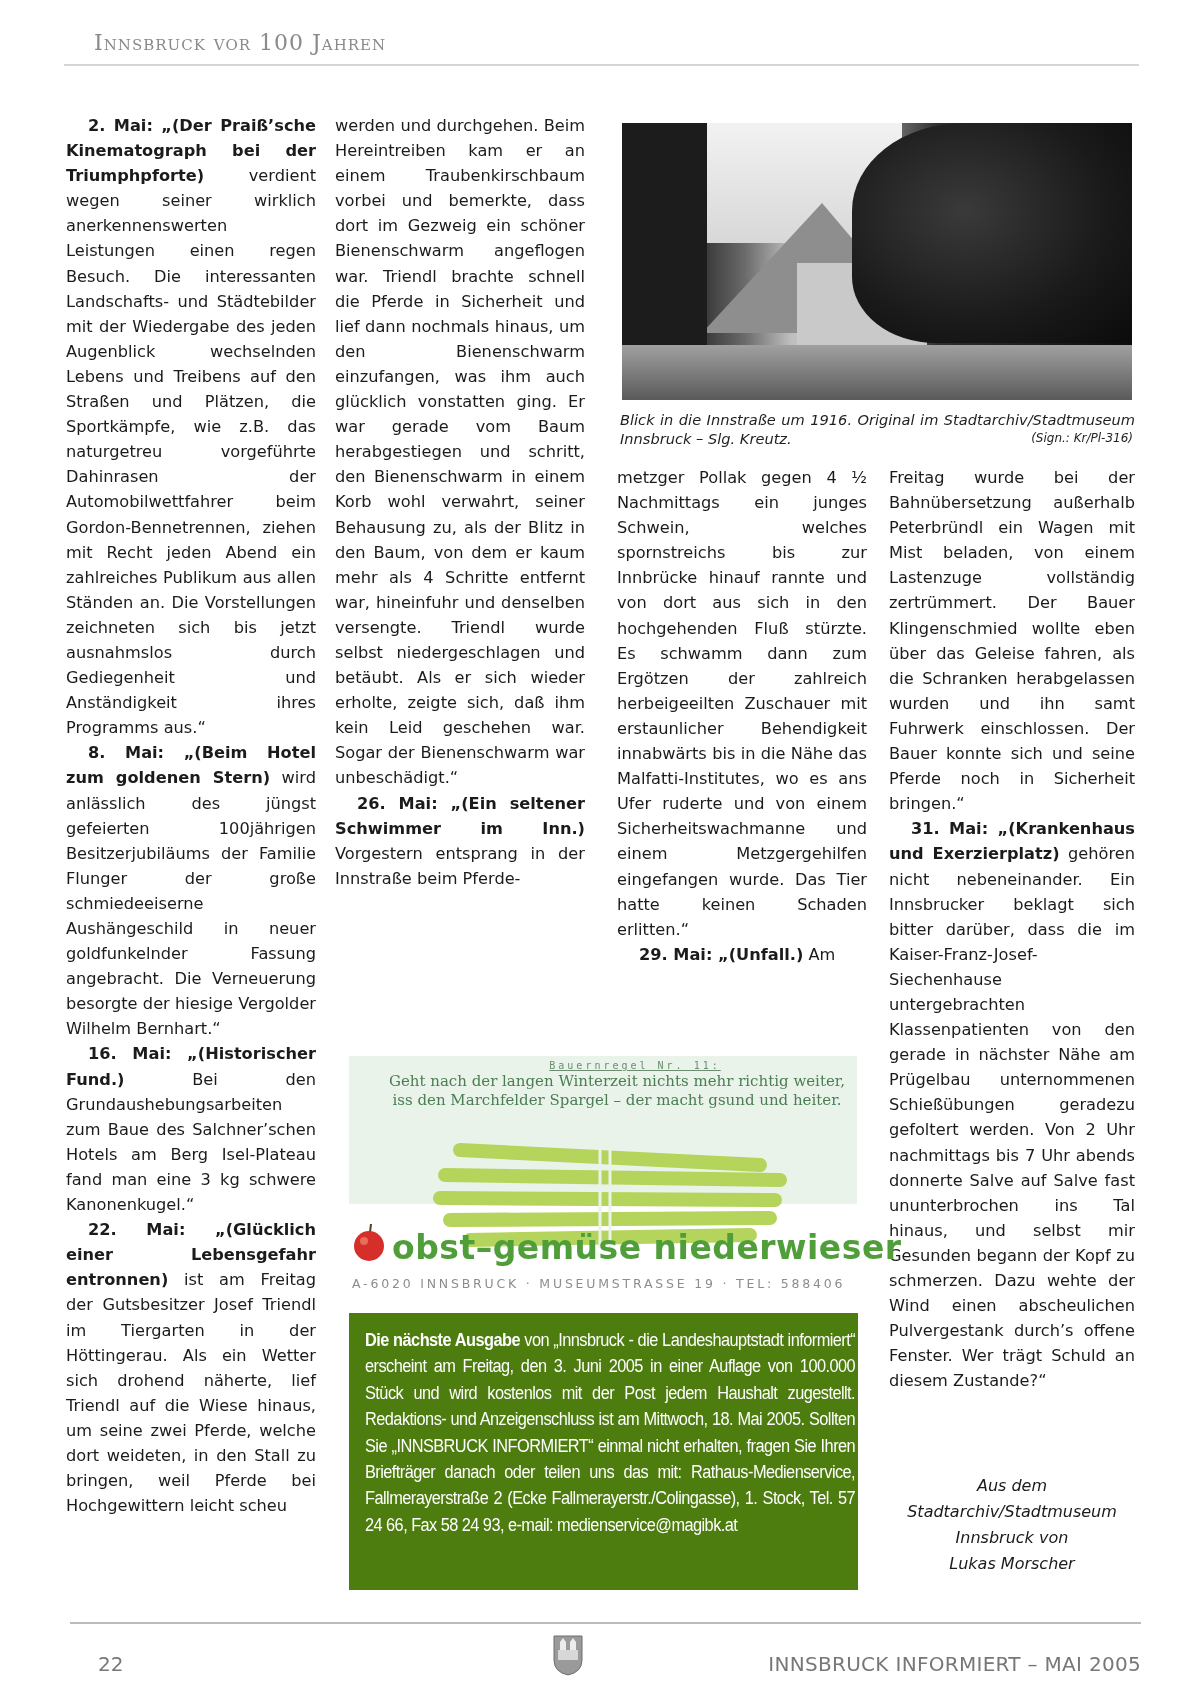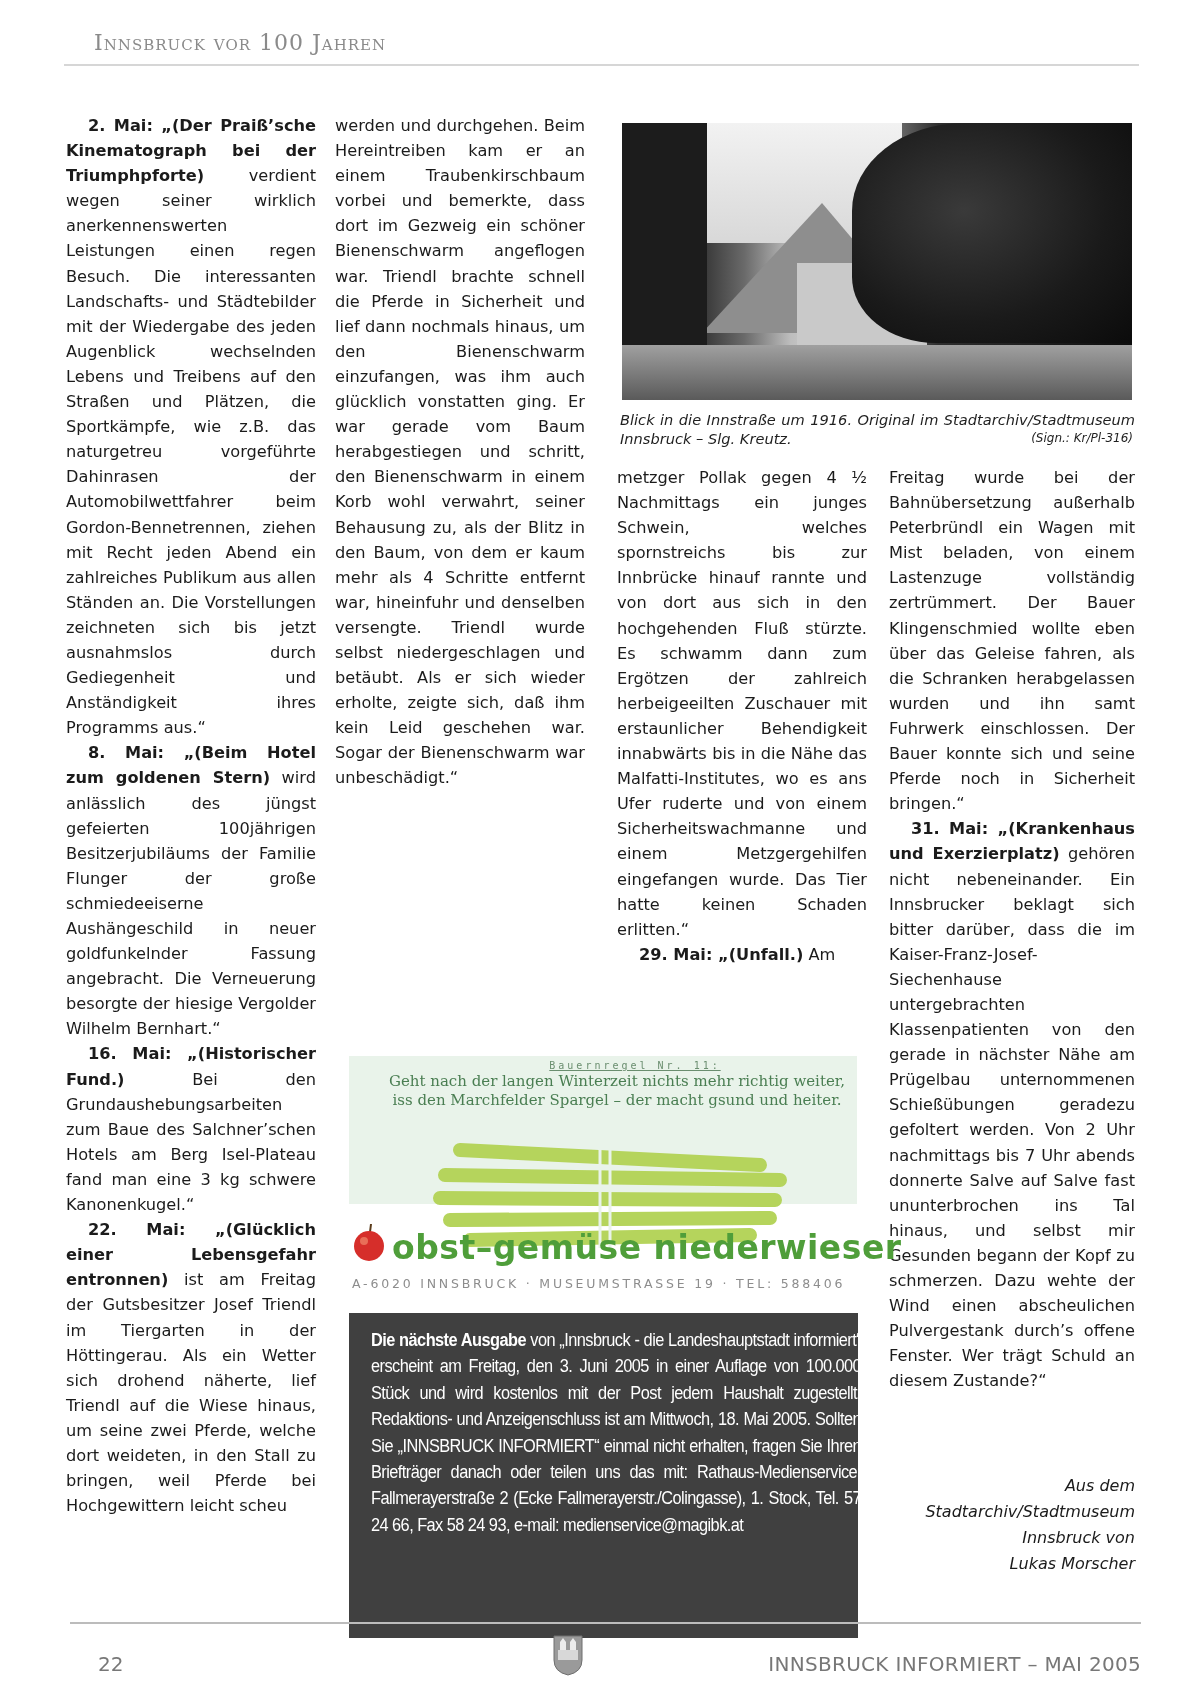--- a/index.html
+++ b/index.html
@@ -44,27 +44,27 @@
     font-family: "DejaVu Sans Mono", monospace; font-size: 10px; letter-spacing: 3px; color: #6a8e6f; text-decoration: underline; margin-left: 32px; }
   .ad-rhyme { position: absolute; left: 349px; top: 1072px; width: 536px; text-align: center;
     font-family: "DejaVu Serif", serif; font-size: 15px; line-height: 19px; color: #4a7e52; }
   .asparagus { position: absolute; left: 430px; top: 1130px; width: 380px; height: 120px; }
   .apple { position: absolute; left: 350px; top: 1222px; width: 40px; height: 40px; }
   .brand { position: absolute; left: 392px; top: 1228px; font-family: "DejaVu Sans", sans-serif; font-weight: bold;
     font-size: 33px; color: #4f9e3a; letter-spacing: 0.5px; }
   .address { position: absolute; left: 352px; top: 1276px; width: 505px; font-size: 12.5px; letter-spacing: 2.8px;
     color: #8d8d8d; white-space: nowrap; }
 
-  .notice { position: absolute; left: 349px; top: 1313px; width: 509px; height: 325px; background: #404040;
-    color: #ffffff; box-sizing: border-box; padding: 14px 8px 0 22px; }
+  .notice { position: absolute; left: 349px; top: 1313px; width: 509px; height: 277px; background: #4d7c0f;
+    color: #ffffff; box-sizing: border-box; padding: 14px 8px 0 16px; }
   .notice p { margin: 0; font-family: "Liberation Sans", sans-serif; font-size: 17.6px; line-height: 26.4px;
     text-align: justify; letter-spacing: -0.6px; transform: scaleX(0.93); transform-origin: left top; width: 527px; }
   .notice b { font-weight: bold; }
 
-  .signature { position: absolute; left: 889px; top: 1473px; width: 246px; text-align: right;
+  .signature { position: absolute; left: 889px; top: 1473px; width: 246px; text-align: center;
     font-style: italic; font-size: 16px; line-height: 26px; }
 
   .footer-rule { position: absolute; left: 70px; right: 58px; top: 1622px; height: 2px; background: #bcbcbc; }
   .page-number { position: absolute; left: 70px; top: 1652px; font-size: 20px; color: #777; margin-left: 28px; }
   .crest { position: absolute; left: 552px; top: 1632px; width: 32px; height: 44px; }
   .footer-pub { position: absolute; right: 58px; top: 1652px; font-size: 20px; color: #777; letter-spacing: 0.3px; }
 </style>
 </head>
 <body>
 
@@ -73,20 +73,21 @@
 
 <div class="col col1">
   <p class="indent"><b>2. Mai: „(Der Praiß’sche Kinematograph bei der Triumphpforte)</b><span> verdient wegen seiner wirklich anerkennenswerten Leistungen einen regen Besuch. Die interessanten Landschafts- und Städtebilder mit der Wiedergabe des jeden Augenblick wechselnden Lebens und Treibens auf den Straßen und Plätzen, die Sportkämpfe, wie z.B. das naturgetreu vorgeführte Dahinrasen der Automobilwettfahrer beim Gordon-Bennetrennen, ziehen mit Recht jeden Abend ein zahlreiches Publikum aus allen Ständen an. Die Vorstellungen zeichneten sich bis jetzt ausnahmslos durch Gediegenheit und Anständigkeit ihres Programms aus.“</span></p>
   <p class="indent"><b>8. Mai: „(Beim Hotel zum goldenen Stern)</b><span> wird anlässlich des jüngst gefeierten 100jährigen Besitzerjubiläums der Familie Flunger der große schmiedeeiserne Aushängeschild in neuer goldfunkelnder Fassung angebracht. Die Verneuerung besorgte der hiesige Vergolder Wilhelm Bernhart.“</span></p>
   <p class="indent"><b>16. Mai: „(Historischer Fund.)</b><span> Bei den Grundaushebungsarbeiten zum Baue des Salchner’schen Hotels am Berg Isel-Plateau fand man eine 3 kg schwere Kanonenkugel.“</span></p>
   <p class="indent"><b>22. Mai: „(Glücklich einer Lebensgefahr entronnen)</b><span> ist am Freitag der Gutsbesitzer Josef Triendl im Tiergarten in der Höttingerau. Als ein Wetter sich drohend näherte, lief Triendl auf die Wiese hinaus, um seine zwei Pferde, welche dort weideten, in den Stall zu bringen, weil Pferde bei Hochgewittern leicht scheu</span></p>
 </div>
 
 <div class="col col2">
   <p><span>werden und durchgehen. Beim Hereintreiben kam er an einem Traubenkirschbaum vorbei und bemerkte, dass dort im Gezweig ein schöner Bienenschwarm angeflogen war. Triendl brachte schnell die Pferde in Sicherheit und lief dann nochmals hinaus, um den Bienenschwarm einzufangen, was ihm auch glücklich vonstatten ging. Er war gerade vom Baum herabgestiegen und schritt, den Bienenschwarm in einem Korb wohl verwahrt, seiner Behausung zu, als der Blitz in den Baum, von dem er kaum mehr als 4 Schritte entfernt war, hineinfuhr und denselben versengte. Triendl wurde selbst niedergeschlagen und betäubt. Als er sich wieder erholte, zeigte sich, daß ihm kein Leid geschehen war. Sogar der Bienenschwarm war unbeschädigt.“</span></p>
+  <p class="indent"><b>26. Mai: „(Ein seltener Schwimmer im Inn.)</b><span> Vorgestern entsprang in der Innstraße beim Pferde-</span></p>
 </div>
 
 <div class="photo">
   <div class="sky"></div>
   <div class="mountain"></div>
   <div class="building"></div>
   <div class="trees"></div>
   <div class="left-bldg"></div>
   <div class="street"></div>
 </div>

